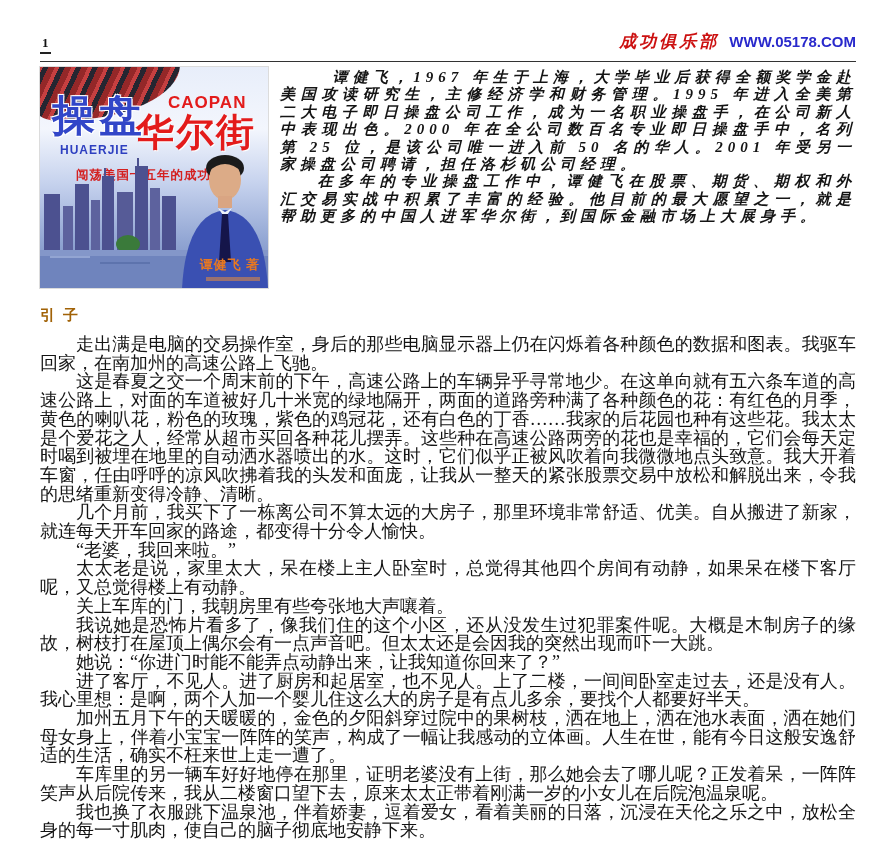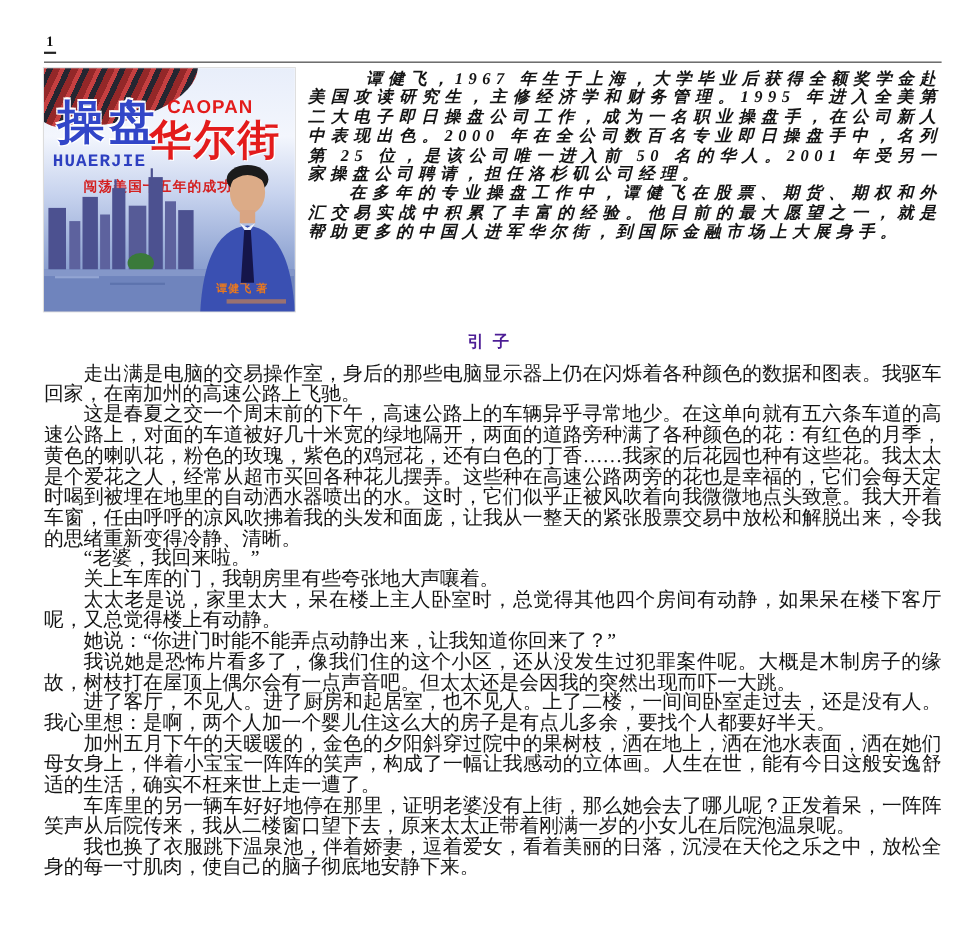--- a/index.html
+++ b/index.html
@@ -72,45 +72,45 @@
     opacity: .92;
   }
   .cover-title-cn-top {
     position: absolute; left: 12px; top: 20px;
     font-size: 43px; font-weight: bold; color: #3246c8;
     font-family: "Liberation Sans", sans-serif;
     text-shadow: 1px 1px 0 #fff, -1px -1px 0 #fff, 1px -1px 0 #fff, -1px 1px 0 #fff;
     letter-spacing: 4px;
   }
   .cover-pinyin-top {
-    position: absolute; left: 112px; top: 26px;
+    position: absolute; left: 128px; top: 26px;
     font-size: 17px; font-weight: bold; color: #e31b1b;
     font-family: "Liberation Sans", sans-serif; letter-spacing: 1px;
   }
   .cover-title-cn-main {
     position: absolute; left: 96px; top: 40px;
     font-size: 38px; font-weight: bold; color: #e31b1b;
     font-family: "Liberation Sans", sans-serif;
     text-shadow: 1px 1px 0 #fff;
     letter-spacing: 2px;
   }
   .cover-pinyin-main {
-    position: absolute; left: 8px; top: 76px;
-    font-size: 16px; font-weight: bold; color: #2d3fc0;
-    font-family: Liberation Mono, monospace; letter-spacing: 1px;
+    position: absolute; left: 20px; top: 76px;
+    font-size: 12px; font-weight: bold; color: #2d3fc0;
+    font-family: Liberation Sans, sans-serif; letter-spacing: 1px;
   }
   .cover-subtitle {
     position: absolute; left: 36px; top: 100px;
     font-size: 12.5px; font-weight: bold; color: #d42020;
     letter-spacing: 1px;
   }
   .cover-scene { position: absolute; left: 0; top: 85px; width: 228px; height: 137px; }
   .author-credit {
-    position: absolute; right: 24px; bottom: 14px;
-    color: #e87820; font-size: 10px; font-weight: bold; letter-spacing: 1px;
+    position: absolute; right: 8px; bottom: 14px;
+    color: #e87820; font-size: 13px; font-weight: bold; letter-spacing: 1px;
   }
   .publisher-mark {
     position: absolute; right: 8px; bottom: 7px;
     width: 54px; height: 4px;
     background: rgba(232, 140, 60, .55);
   }
 
   .bio {
     flex: 1;
     font-style: italic;
@@ -122,22 +122,22 @@
     color: #141414;
     padding-top: 2px;
   }
   .bio p { margin: 0; }
   .bio p.first { text-indent: 3.5em; }
   .bio p.second { text-indent: 2.5em; }
 
   
   .section-title {
     margin: 18px 0 10px 0;
-    text-align: center;
-    color: #4c1d95;
+    text-align: left;
+    color: #a16207;
     font-size: 15px;
     font-weight: bold;
     letter-spacing: 8px;
   }
 
   
   .body-text {
     font-size: 18px;
     line-height: 18.7px;
     text-align: justify;
@@ -145,20 +145,24 @@
   }
   .body-text p { margin: 0; text-indent: 2em; }
 </style>
 </head>
 <body>
 
 <div class="page">
 
   <div class="header">
     <span class="page-num">1</span>
+    <span class="brand-group">
+      <span class="brand">成功俱乐部</span>
+      <span class="site">WWW.05178.COM</span>
+    </span>
   </div>
 
   <div class="top-section">
 
     <div class="cover">
       <div class="flag-art"></div>
       <div class="cover-title-cn-top">操盘</div>
       <div class="cover-pinyin-top">CAOPAN</div>
       <div class="cover-title-cn-main">华尔街</div>
       <div class="cover-pinyin-main">HUAERJIE</div>
@@ -207,24 +211,25 @@
       <p class="second">在多年的专业操盘工作中，谭健飞在股票、期货、期权和外汇交易实战中积累了丰富的经验。他目前的最大愿望之一，就是帮助更多的中国人进军华尔街，到国际金融市场上大展身手。</p>
     </div>
 
   </div>
 
   <div class="section-title">引子</div>
 
   <div class="body-text">
     <p>走出满是电脑的交易操作室，身后的那些电脑显示器上仍在闪烁着各种颜色的数据和图表。我驱车回家，在南加州的高速公路上飞驰。</p>
     <p>这是春夏之交一个周末前的下午，高速公路上的车辆异乎寻常地少。在这单向就有五六条车道的高速公路上，对面的车道被好几十米宽的绿地隔开，两面的道路旁种满了各种颜色的花：有红色的月季，黄色的喇叭花，粉色的玫瑰，紫色的鸡冠花，还有白色的丁香……我家的后花园也种有这些花。我太太是个爱花之人，经常从超市买回各种花儿摆弄。这些种在高速公路两旁的花也是幸福的，它们会每天定时喝到被埋在地里的自动洒水器喷出的水。这时，它们似乎正被风吹着向我微微地点头致意。我大开着车窗，任由呼呼的凉风吹拂着我的头发和面庞，让我从一整天的紧张股票交易中放松和解脱出来，令我的思绪重新变得冷静、清晰。</p>
+    <p>几个月前，我买下了一栋离公司不算太远的大房子，那里环境非常舒适、优美。自从搬进了新家，就连每天开车回家的路途，都变得十分令人愉快。</p>
     <p>“老婆，我回来啦。”</p>
+    <p>太太老是说，家里太大，呆在楼上主人卧室时，总觉得其他四个房间有动静，如果呆在楼下客厅呢，又总觉得楼上有动静。</p>
     <p>关上车库的门，我朝房里有些夸张地大声嚷着。</p>
-    <p>太太老是说，家里太大，呆在楼上主人卧室时，总觉得其他四个房间有动静，如果呆在楼下客厅呢，又总觉得楼上有动静。</p>
+    <p>我说她是恐怖片看多了，像我们住的这个小区，还从没发生过犯罪案件呢。大概是木制房子的缘故，树枝打在屋顶上偶尔会有一点声音吧。但太太还是会因我的突然出现而吓一大跳。</p>
     <p>她说：“你进门时能不能弄点动静出来，让我知道你回来了？”</p>
-    <p>我说她是恐怖片看多了，像我们住的这个小区，还从没发生过犯罪案件呢。大概是木制房子的缘故，树枝打在屋顶上偶尔会有一点声音吧。但太太还是会因我的突然出现而吓一大跳。</p>
     <p>进了客厅，不见人。进了厨房和起居室，也不见人。上了二楼，一间间卧室走过去，还是没有人。我心里想：是啊，两个人加一个婴儿住这么大的房子是有点儿多余，要找个人都要好半天。</p>
     <p>加州五月下午的天暖暖的，金色的夕阳斜穿过院中的果树枝，洒在地上，洒在池水表面，洒在她们母女身上，伴着小宝宝一阵阵的笑声，构成了一幅让我感动的立体画。人生在世，能有今日这般安逸舒适的生活，确实不枉来世上走一遭了。</p>
     <p>车库里的另一辆车好好地停在那里，证明老婆没有上街，那么她会去了哪儿呢？正发着呆，一阵阵笑声从后院传来，我从二楼窗口望下去，原来太太正带着刚满一岁的小女儿在后院泡温泉呢。</p>
     <p>我也换了衣服跳下温泉池，伴着娇妻，逗着爱女，看着美丽的日落，沉浸在天伦之乐之中，放松全身的每一寸肌肉，使自己的脑子彻底地安静下来。</p>
   </div>
 
 </div>
 
 </body></html>

